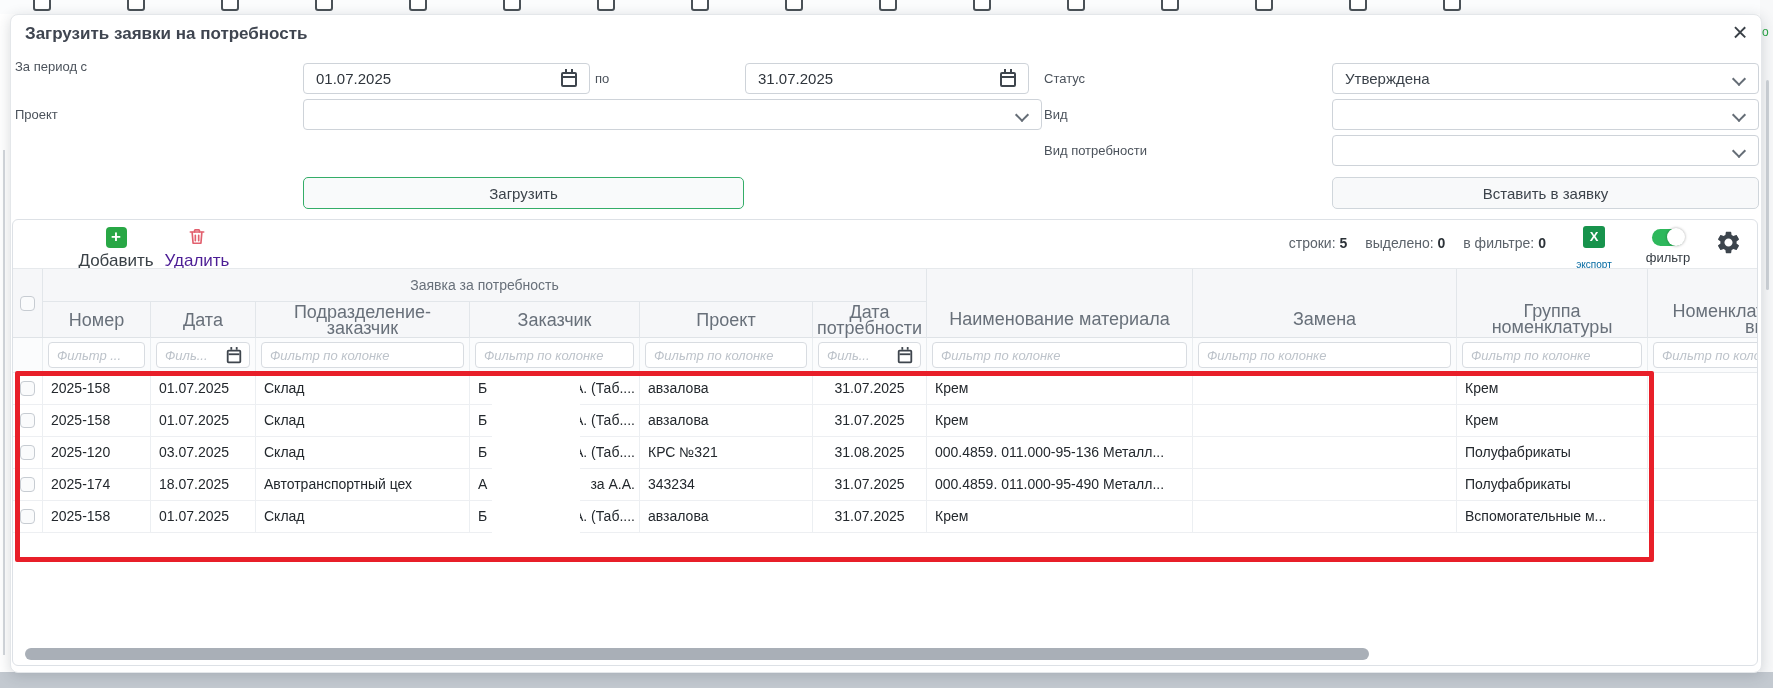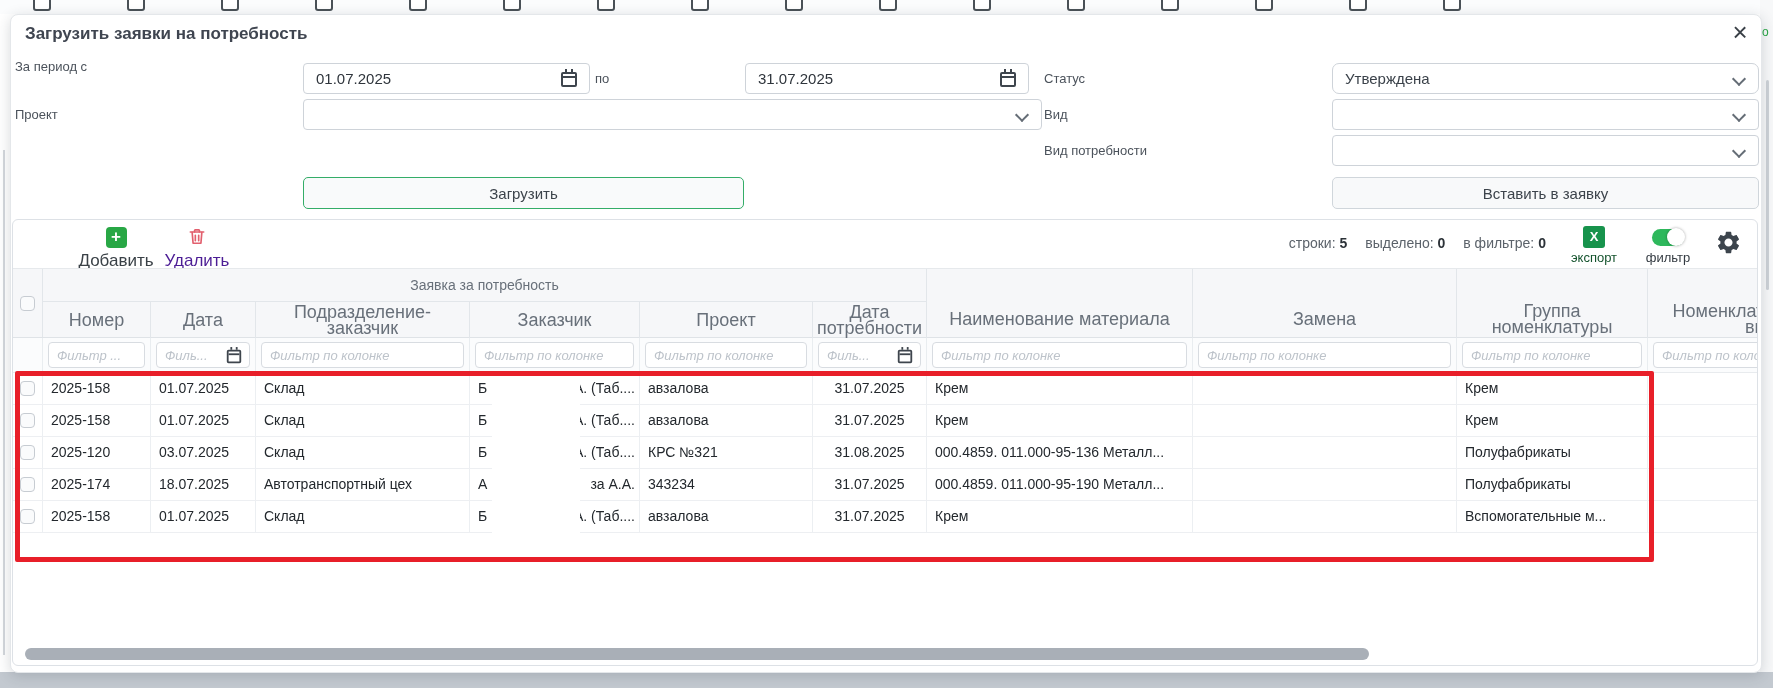--- a/index.html
+++ b/index.html
@@ -46,21 +46,21 @@
   .tool .lbl{font-size:17px;margin-top:3px;}
   .add-ico{width:21px;height:21px;background:#28a745;border-radius:4px;color:#fff;font-size:17px;font-weight:700;
            line-height:20px;margin:0 auto;}
   .tool-add{left:63px;top:7px;width:80px;} .tool-add .lbl{color:#3a4147;}
   .tool-del{left:144px;top:6px;width:80px;} .tool-del .lbl{color:#4c1d95;}
   .stats{position:absolute;right:211px;top:15px;font-size:14px;color:#5b626a;white-space:nowrap;}
   .stats b{color:#2c3238;font-weight:700;margin-left:4px;}
   .stats .gap{margin-left:14px;}
   .export{position:absolute;left:1553px;top:6px;width:56px;text-align:center;cursor:pointer;}
   .xlico{width:22px;height:22px;background:#17934c;border-radius:3px;color:#fff;font-weight:700;font-size:13px;line-height:22px;margin:0 auto;}
-  .export .lbl{color:#14532d;font-size:13px;margin-top:2px;}
+  .export .lbl{color:#0369a1;font-size:10px;margin-top:11px;}
   .toggle-wrap{position:absolute;left:1623px;top:6px;width:64px;text-align:center;cursor:pointer;}
   .toggle{width:32px;height:17px;background:#2eb85c;border-radius:9px;margin:3px auto 0;position:relative;}
   .knob{position:absolute;right:-1px;top:-1px;width:18px;height:18px;background:#fff;border-radius:50%;box-shadow:0 0 3px rgba(0,0,0,.35);}
   .toggle-wrap .lbl{font-size:13px;color:#343b42;margin-top:4px;}
   .gear{position:absolute;left:1702px;top:9px;width:27px;height:27px;cursor:pointer;}
 
   
   .thead{position:absolute;left:0;top:48px;width:1875px;height:70px;display:flex;background:#f6f7f9;
          border-top:1px solid #e6e9ec;border-bottom:1px solid #dfe3e7;box-sizing:border-box;}
   .th-check{width:30px;border-right:1px solid #e2e6ea;display:flex;align-items:center;justify-content:center;box-sizing:border-box;}
@@ -132,21 +132,21 @@
     <div class="databox" style="left:292px;top:48px;width:287px;">
       <input class="dateval" readonly="" value="01.07.2025" style="">
       <span class="cal box-cal"></span>
     </div>
     <div class="flabel" style="left:584px;top:48px;">по</div>
     <div class="databox" style="left:734px;top:48px;width:284px;">
       <input class="dateval" readonly="" value="31.07.2025" style="">
       <span class="cal box-cal"></span>
     </div>
     <div class="flabel" style="left:1033px;top:48px;">Статус</div>
-    <div class="databox" style="left:1321px;top:48px;width:427px;border-radius:7px;">
+    <div class="databox" style="left:1321px;top:48px;width:427px;">
       <span class="sel-val">Утверждена</span>
       <span class="chev"></span>
     </div>
 
     <div class="flabel" style="left:4px;top:84px;">Проект</div>
     <div class="databox" style="left:292px;top:84px;width:739px;">
       <span class="sel-val"></span>
       <span class="chev"></span>
     </div>
     <div class="flabel" style="left:1033px;top:84px;">Вид</div>
@@ -296,21 +296,21 @@
             </div>
             <div class="tcell" style="width: 108px;">2025-174</div>
             <div class="tcell" style="width: 105px;">18.07.2025</div>
             <div class="tcell" style="width: 214px;">Автотранспортный цех</div>
             <div class="tcell cust" style="width: 170px;">
               <span>А</span>
               <span>за А.А.</span>
             </div>
             <div class="tcell" style="width: 173px;">343234</div>
             <div class="tcell center" style="width: 114px;">31.07.2025</div>
-            <div class="tcell" style="width: 266px;">000.4859. 011.000-95-190 Металл...</div>
+            <div class="tcell" style="width: 266px;">000.4859. 011.000-95-490 Металл...</div>
             <div class="tcell" style="width: 264px;"></div>
             <div class="tcell" style="width: 191px;">Полуфабрикаты</div>
             <div class="tcell" style="width: 240px;"></div>
           </div>
           <div class="trow">
             <div class="cb-col">
               <div class="cb"></div>
             </div>
             <div class="tcell" style="width: 108px;">2025-158</div>
             <div class="tcell" style="width: 105px;">01.07.2025</div>

